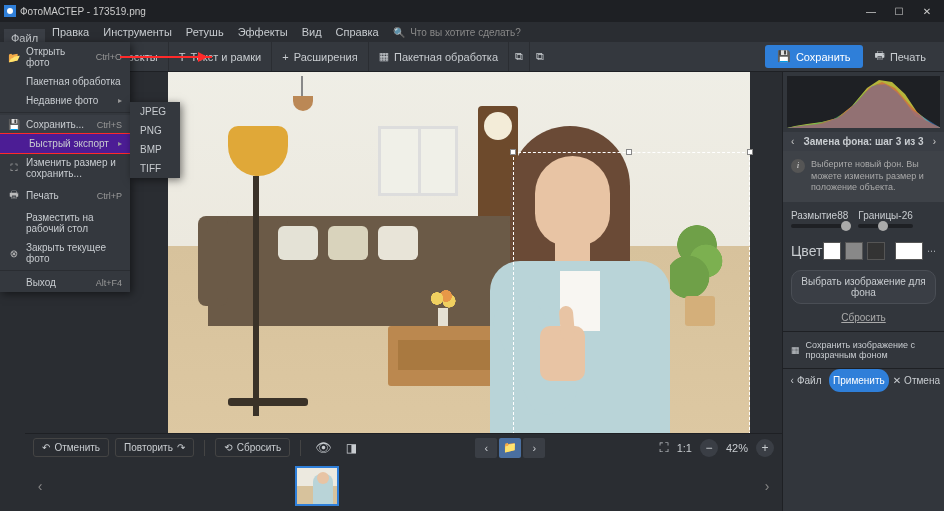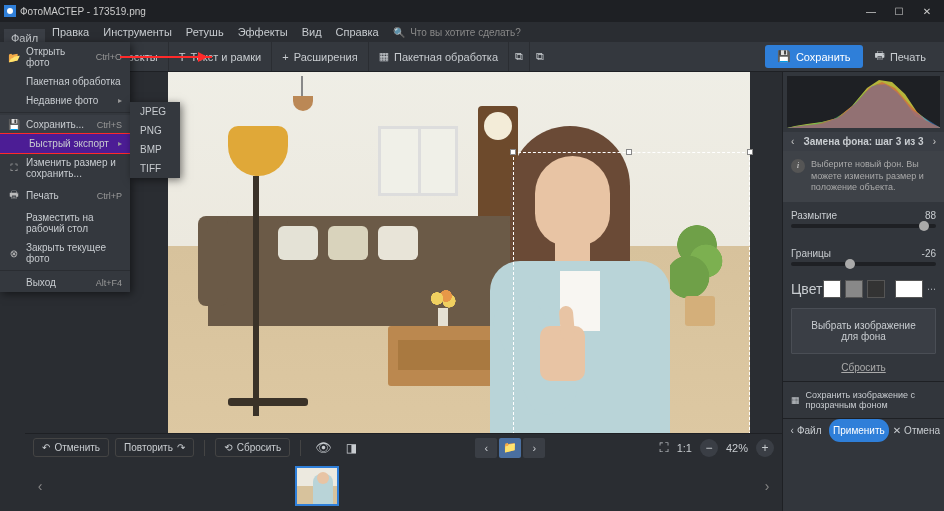--- a/index.html
+++ b/index.html
@@ -100,30 +100,30 @@
 .thumbstrip .thumb .tface { position:absolute; right:8px; top:4px; width:12px; height:12px; background:#e8c4a4; border-radius:50%; }
 
 .rightpanel { width: 162px; background: #32363c; border-left: 1px solid #1e2024; display: flex; flex-direction: column; }
 .histogram { height: 52px; margin: 4px; position: relative; background: #1e2024; overflow: hidden; }
 .histo-shape { position: absolute; bottom: 0; }
 .stepbar { display: flex; align-items: center; justify-content: space-between; padding: 4px 8px; background: #3a3e45; }
 .stepbar .steparr { color: #ccc; font-size: 10px; }
 .stepbar .steptxt { font-size: 10px; font-weight: bold; }
 .infobox { display: flex; gap: 6px; padding: 8px; background: #3e4248; margin: 0; font-size: 9px; color: #aaa; line-height: 1.3; }
 .infobox .ii { width: 14px; height: 14px; border-radius: 50%; background: #555; color: #ddd; display: flex; align-items: center; justify-content: center; font-size: 9px; flex-shrink: 0; font-style: italic; font-family: serif; }
-.sliders { padding: 8px; display: flex; flex-direction: column; gap: 20px; }
+.sliders { padding: 8px; display: flex; flex-direction: row; gap: 10px; }
 .slider-row { display: flex; flex-direction: column; gap: 3px; }
 .slider-row .shead { display: flex; justify-content: space-between; font-size: 10px; }
 .slider-row .strack { height: 4px; background: #1e2024; border-radius: 2px; position: relative; }
 .slider-row .shandle { position: absolute; top: -3px; width: 10px; height: 10px; background: #aaa; border-radius: 50%; }
 .colorrow { display: flex; align-items: center; gap: 4px; padding: 6px 8px; }
 .colorrow .clbl { font-size: 14px; width: 28px; }
 .colorrow .swatch { width: 18px; height: 18px; border: 1px solid #555; }
 .colorrow .swatch.big { width: 28px; }
-.pbtn { margin: 4px 8px; padding: 11px; text-align: center; background: #3a3e45; border: 1px solid #4a4e55; border-radius: 1px; font-size: 10px; }
+.pbtn { margin: 4px 8px; padding: 5px; text-align: center; background: #3a3e45; border: 1px solid #4a4e55; border-radius: 10px; font-size: 10px; }
 .plink { text-align: center; font-size: 10px; text-decoration: underline; padding: 4px; color: #aaa; }
 .savealpha { display: flex; align-items: center; gap: 6px; padding: 8px; font-size: 9px; border-top: 1px solid #1e2024; margin-top: 4px; }
 .actionrow { display: flex; border-top: 1px solid #1e2024; }
 .actionrow .abtn { flex: 1; padding: 6px 4px; text-align: center; font-size: 10px; display: flex; align-items: center; justify-content: center; gap: 3px; }
 .actionrow .abtn.primary { background: #2f7fd9; color: #fff; border-radius: 11px; }
 
 svg { display: block; }
 </style>
 </head>
 <body>

